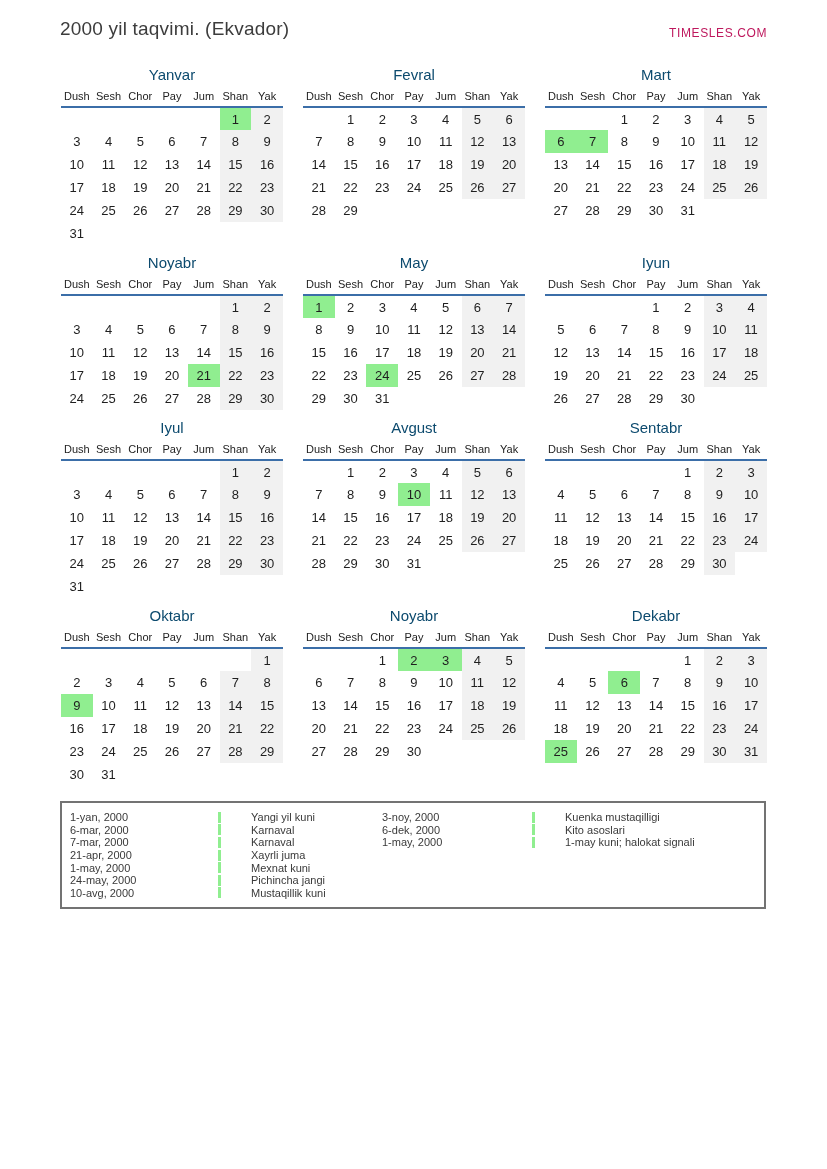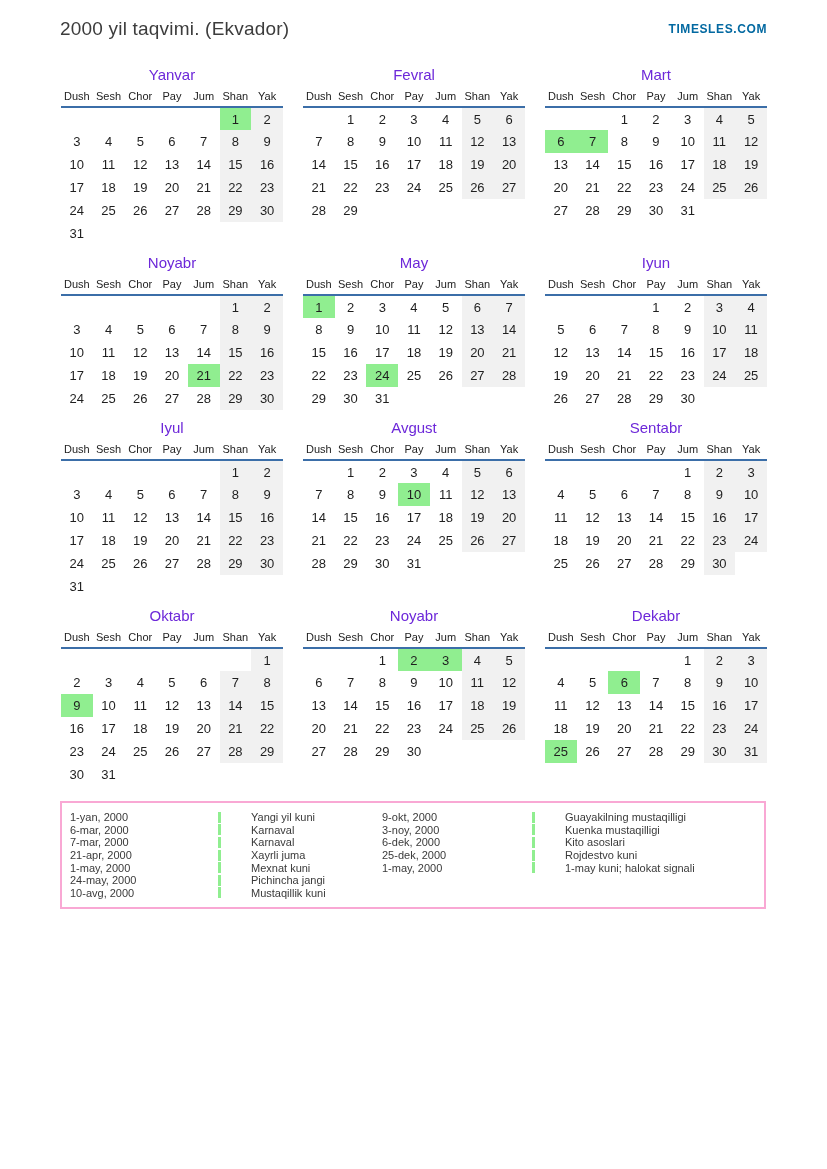--- a/index.html
+++ b/index.html
@@ -6,52 +6,52 @@
   html, body { background: #ffffff; }
   body {
     width: 827px; height: 1169px;
     font-family: "Liberation Sans", sans-serif;
     color: #1f1f1f;
     position: relative;
   }
   .page { padding: 18px 60px 0 60px; }
 
   
-  .header { display: flex; justify-content: space-between; align-items: center; margin-bottom: 26px; }
+  .header { display: flex; justify-content: space-between; align-items: flex-end; margin-bottom: 26px; }
   .page-title { font-size: 19px; font-weight: normal; color: #3c3c3c; letter-spacing: 0.2px; }
-  .site-link { font-size: 12px; color: #0369a1; text-decoration: none; letter-spacing: 0.6px; font-weight: bold; }
+  .site-link { font-size: 12px; color: #be185d; text-decoration: none; letter-spacing: 0.6px; font-weight: normal; }
 
   
   .months-grid {
     display: grid;
     grid-template-columns: repeat(3, 222px);
     column-gap: 20px;
     row-gap: 9px;
     align-items: start;
     margin-left: 1px;
   }
   .month { width: 222px; }
-  .month-title { text-align: center; color: #6d28d9; font-size: 15px; margin-bottom: 7px; }
+  .month-title { text-align: center; color: #0c4a6e; font-size: 15px; margin-bottom: 7px; }
   table.month-table { border-collapse: collapse; width: 100%; table-layout: fixed; }
   table.month-table th {
     font-size: 11px; font-weight: normal; color: #222222;
     padding: 0 0 4px 0; text-align: center;
     border-bottom: 2px solid #3b6ea8;
   }
   table.month-table td {
     height: 23px; text-align: center; vertical-align: middle;
     font-size: 13px; color: #1f1f1f;
   }
   td.weekend { background: #f1f1f1; }
   td.holiday { background: #90ee90; }
 
   
   .legend {
     margin-top: 15px;
-    border: 2px solid #f9a8d4;
+    border: 2px solid #737373;
     width: 706px;
     min-height: 103px;
     display: flex;
     padding: 8px 0 8px 8px;
   }
   .legend-group { display: flex; flex-direction: column; }
   .legend-group.left { width: 312px; }
   .legend-group.right { width: 380px; }
   .legend-row { display: flex; align-items: center; height: 12.6px; font-size: 11px; color: #3a3a3a; }
   .legend-date { width: 148px; flex: none; }
@@ -902,48 +902,34 @@
         <div class="legend-row">
           <div class="legend-date">10-avg, 2000</div>
           <div class="legend-name">
             <span class="legend-bar"></span>
             <span>Mustaqillik kuni</span>
           </div>
         </div>
       </div>
     <div class="legend-group right" id="legend-right">
         <div class="legend-row">
-          <div class="legend-date">9-okt, 2000</div>
-          <div class="legend-name">
-            <span class="legend-bar"></span>
-            <span>Guayakilning mustaqilligi</span>
-          </div>
-        </div>
-        <div class="legend-row">
           <div class="legend-date">3-noy, 2000</div>
           <div class="legend-name">
             <span class="legend-bar"></span>
             <span>Kuenka mustaqilligi</span>
           </div>
         </div>
         <div class="legend-row">
           <div class="legend-date">6-dek, 2000</div>
           <div class="legend-name">
             <span class="legend-bar"></span>
             <span>Kito asoslari</span>
           </div>
         </div>
         <div class="legend-row">
-          <div class="legend-date">25-dek, 2000</div>
-          <div class="legend-name">
-            <span class="legend-bar"></span>
-            <span>Rojdestvo kuni</span>
-          </div>
-        </div>
-        <div class="legend-row">
           <div class="legend-date">1-may, 2000</div>
           <div class="legend-name">
             <span class="legend-bar"></span>
             <span>1-may kuni; halokat signali</span>
           </div>
         </div>
       </div>
   </div>
 
 </div>

